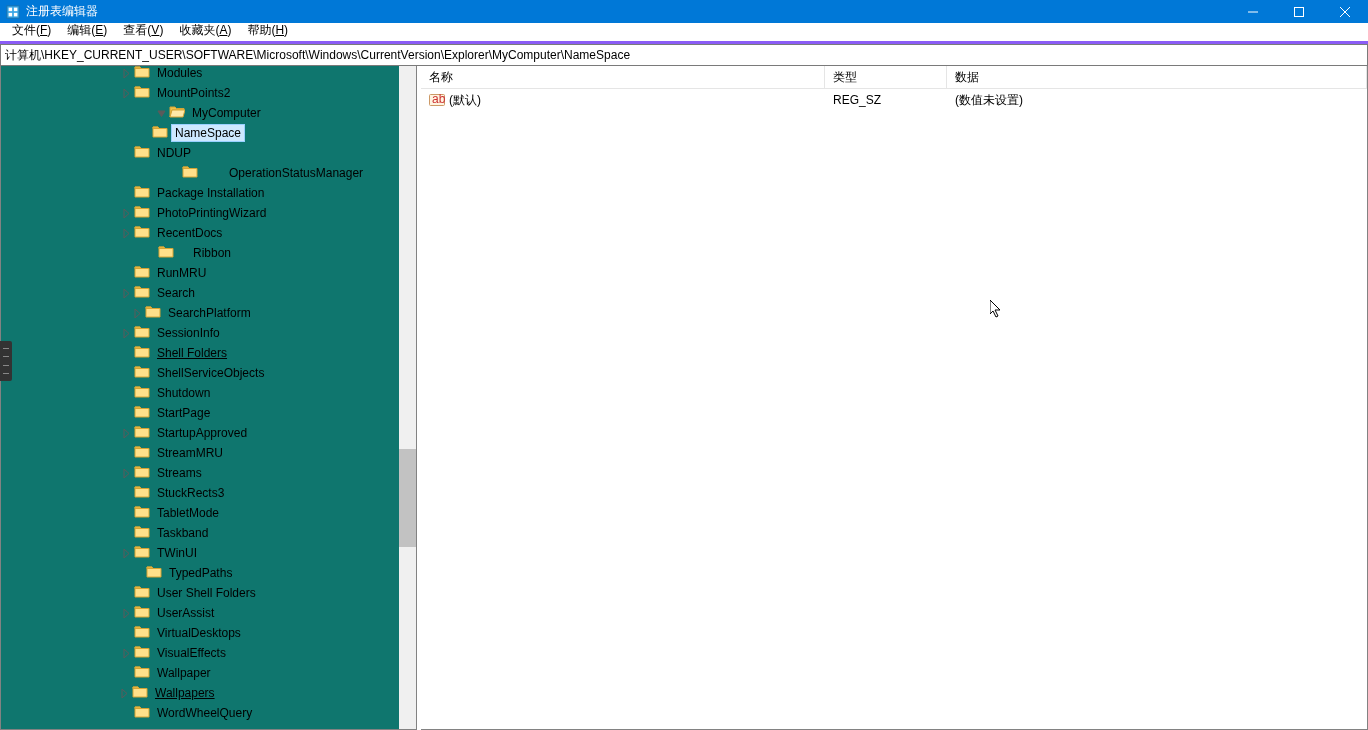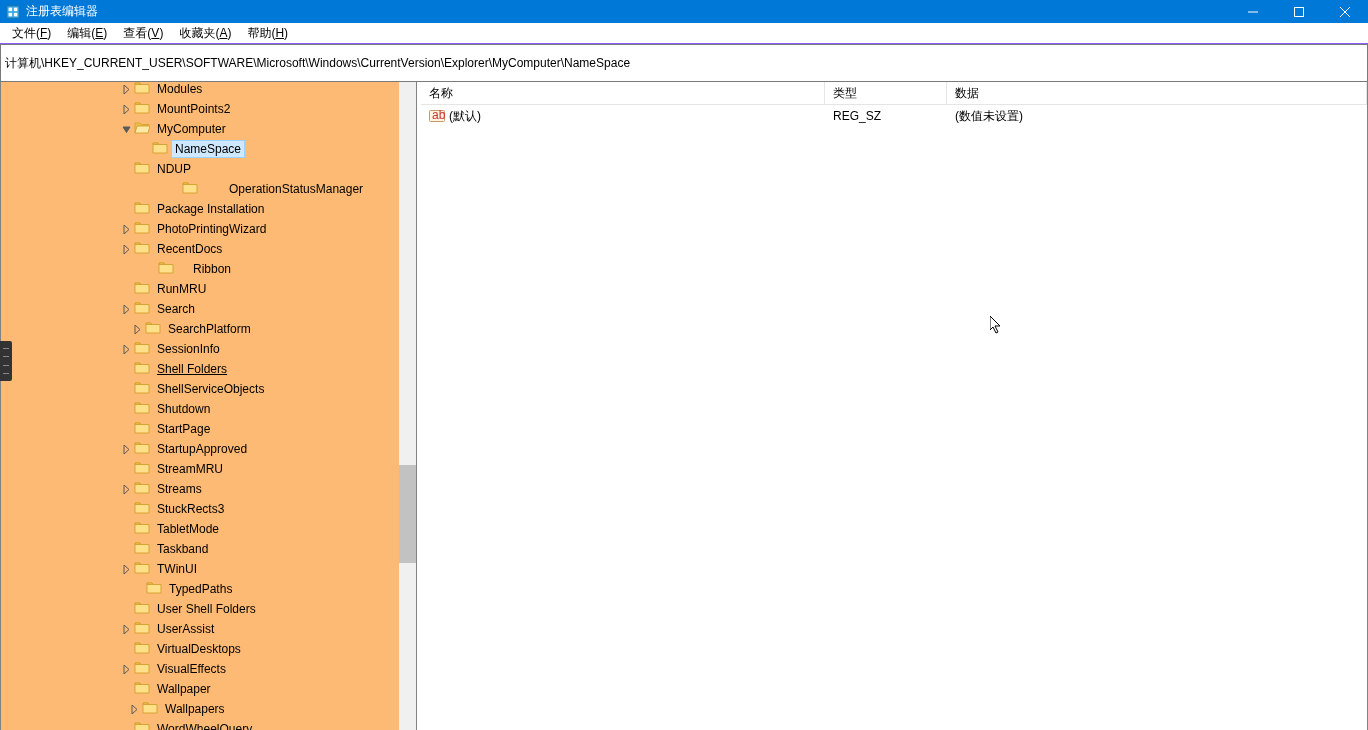--- a/index.html
+++ b/index.html
@@ -8,31 +8,31 @@
 
 .titlebar { height:23px; background:#0078d7; color:#fff; display:flex; align-items:center; padding-left:6px; }
 .titlebar .app-icon { width:14px; height:14px; margin-right:6px; display:flex; align-items:center; justify-content:center; }
 .titlebar .app-icon svg { width:14px; height:14px; }
 .titlebar .title-text { flex:1; font-size:12px; }
 .win-controls { display:flex; height:100%; }
 .win-btn { width:46px; height:23px; display:flex; align-items:center; justify-content:center; color:#fff; }
 .win-btn svg { width:10px; height:10px; stroke:#fff; stroke-width:1; fill:none; }
 
 
-.menubar { height:21px; background:#fff; display:flex; align-items:flex-start; padding:0 4px; border-bottom:1px solid #8b5cf6; }
+.menubar { height:21px; background:#fff; display:flex; align-items:flex-end; padding:0 4px; border-bottom:3px solid #8b5cf6; }
 .menu-item { padding:2px 8px; cursor:default; }
 .menu-item u { text-decoration:underline; }
 
 
-.addressbar { height:38px; border:1px solid #7a7a7a; margin:0; display:flex; align-items:center; padding:0 4px; background:#fff; }
+.addressbar { height:22px; border:1px solid #7a7a7a; margin:0; display:flex; align-items:center; padding:0 4px; background:#fff; }
 .addressbar span { font-size:12px; }
 
 
 .main { display:flex; height:calc(730px - 23px - 21px - 22px); border-top:0; }
-.tree-pane { width:460px; border:1px solid #828282; border-top:0; overflow:hidden; position:relative; background:#fdba74; }
+.tree-pane { width:460px; border:1px solid #828282; border-top:0; overflow:hidden; position:relative; background:#0f766e; }
 .tree-scroll { position:absolute; inset:0; overflow:hidden; }
 .vscrollbar { position:absolute; right:0; top:0; bottom:0; width:17px; background:#f0f0f0; }
 .vscrollbar .thumb { position:absolute; left:0; right:0; background:#c2c2c2; }
 .splitter { width:4px; cursor:ew-resize; background:transparent; }
 .list-pane { flex:1; border:1px solid #828282; border-top:0; border-left:0; background:#fff; position:relative; }
 
 
 .tree { padding-top:0; }
 .tree-row { height:20px; display:flex; align-items:center; white-space:nowrap; }
 .tree-row .expander { width:15px; height:15px; display:flex; align-items:center; justify-content:center; color:#5b5b5b; cursor:default; }
@@ -144,21 +144,21 @@
             <span class="expander">
               <svg viewBox="0 0 9 9">
                 <path d="M2 0 L7 4.5 L2 9 Z" fill="none" stroke="#5b5b5b"></path>
               </svg>
             </span>
             <span><svg class="folder-icon" viewBox="0 0 16 16">
                 <use href="#folder-closed-g"></use>
               </svg></span>
             <span class="label">MountPoints2</span>
           </div>
-          <div class="tree-row" style="padding-left: 6px;">
+          <div class="tree-row" style="padding-left: 12px; margin-left: 29px;">
             <div class="ancestor-lines">
               <div class="anc"></div>
               <div class="anc"></div>
               <div class="anc"></div>
               <div class="anc"></div>
               <div class="anc"></div>
               <div class="anc"></div>
               <div class="anc"></div>
             </div>
             <span class="expander">
@@ -653,21 +653,21 @@
               <div class="anc"></div>
               <div class="anc"></div>
               <div class="anc"></div>
             </div>
             <span class="expander"></span>
             <span><svg class="folder-icon" viewBox="0 0 16 16">
                 <use href="#folder-closed-g"></use>
               </svg></span>
             <span class="label">Wallpaper</span>
           </div>
-          <div class="tree-row" style="padding-left: 14px;">
+          <div class="tree-row" style="padding-left: 4px; text-decoration: underline;">
             <div class="ancestor-lines">
               <div class="anc"></div>
               <div class="anc"></div>
               <div class="anc"></div>
               <div class="anc"></div>
               <div class="anc"></div>
               <div class="anc"></div>
               <div class="anc"></div>
             </div>
             <span class="expander">

